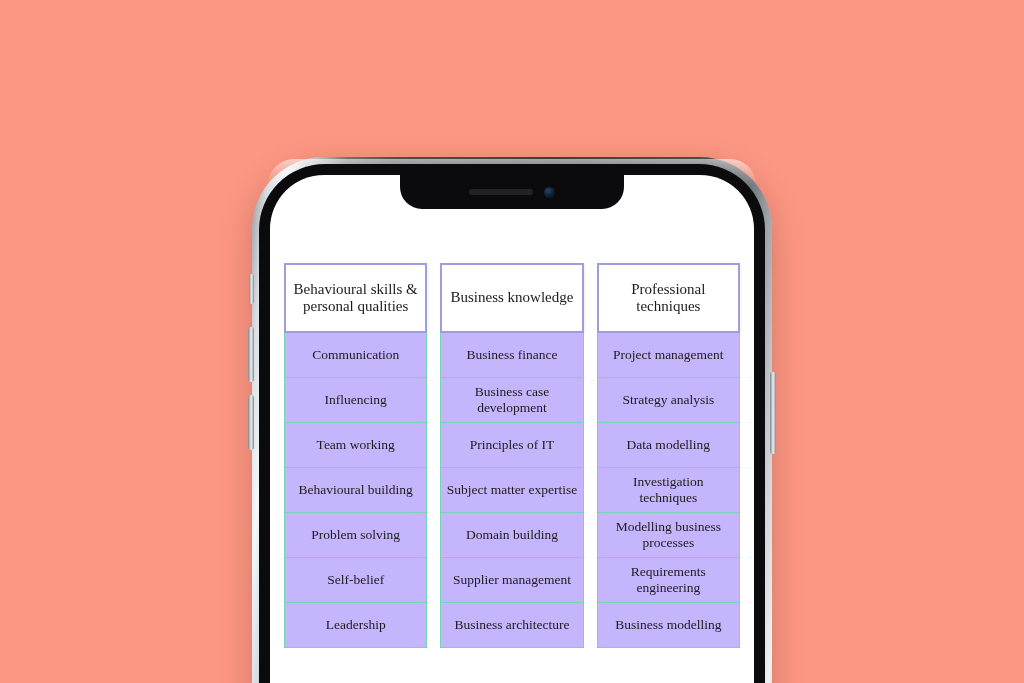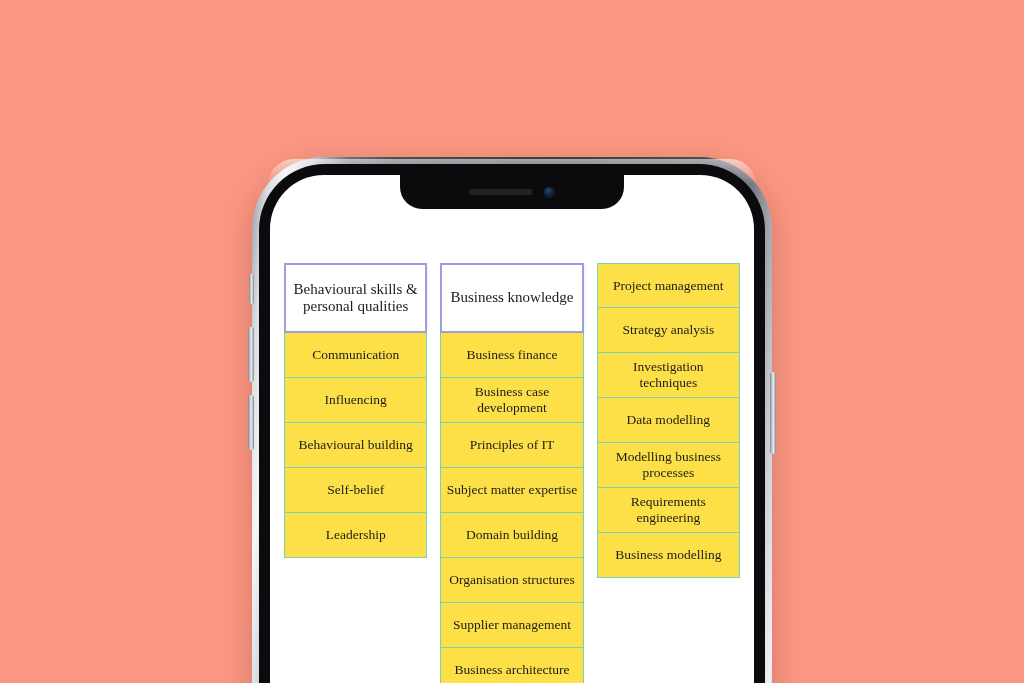--- a/index.html
+++ b/index.html
@@ -151,21 +151,21 @@
     padding: 2px 5px;
     font-size: 15px;
     line-height: 1.16;
     color: #1c1c1c;
     box-shadow: 1px 1px 3px rgba(0,0,0,0.06);
   }
 
   .col-cell {
     border: 1px solid #74d4b4;
     border-top: none;
-    background: #fde047;
+    background: #c4b5fd;
     height: 45px;
     display: flex;
     align-items: center;
     justify-content: center;
     text-align: center;
     padding: 2px 5px;
     font-size: 13.5px;
     line-height: 1.17;
     color: #1c1c1c;
   }
@@ -191,40 +191,42 @@
       <div class="notch-speaker"></div>
       <div class="notch-camera"></div>
     </div>
 
     <div class="app-content">
       <div class="columns-wrap" id="columns-wrap">
           <div class="column">
             <div class="col-header">Behavioural skills &amp; personal qualities</div>
             <div class="col-cell">Communication</div>
             <div class="col-cell">Influencing</div>
+            <div class="col-cell">Team working</div>
             <div class="col-cell">Behavioural building</div>
+            <div class="col-cell">Problem solving</div>
             <div class="col-cell">Self-belief</div>
             <div class="col-cell">Leadership</div>
           </div>
           <div class="column">
             <div class="col-header">Business knowledge</div>
             <div class="col-cell">Business finance</div>
             <div class="col-cell">Business case development</div>
             <div class="col-cell">Principles of IT</div>
             <div class="col-cell">Subject matter expertise</div>
             <div class="col-cell">Domain building</div>
-            <div class="col-cell">Organisation structures</div>
             <div class="col-cell">Supplier management</div>
             <div class="col-cell">Business architecture</div>
           </div>
           <div class="column">
+            <div class="col-header">Professional techniques</div>
             <div class="col-cell">Project management</div>
             <div class="col-cell">Strategy analysis</div>
+            <div class="col-cell">Data modelling</div>
             <div class="col-cell">Investigation techniques</div>
-            <div class="col-cell">Data modelling</div>
             <div class="col-cell">Modelling business processes</div>
             <div class="col-cell">Requirements engineering</div>
             <div class="col-cell">Business modelling</div>
           </div>
         </div>
     </div>
 
   </div>
 </div>
 

